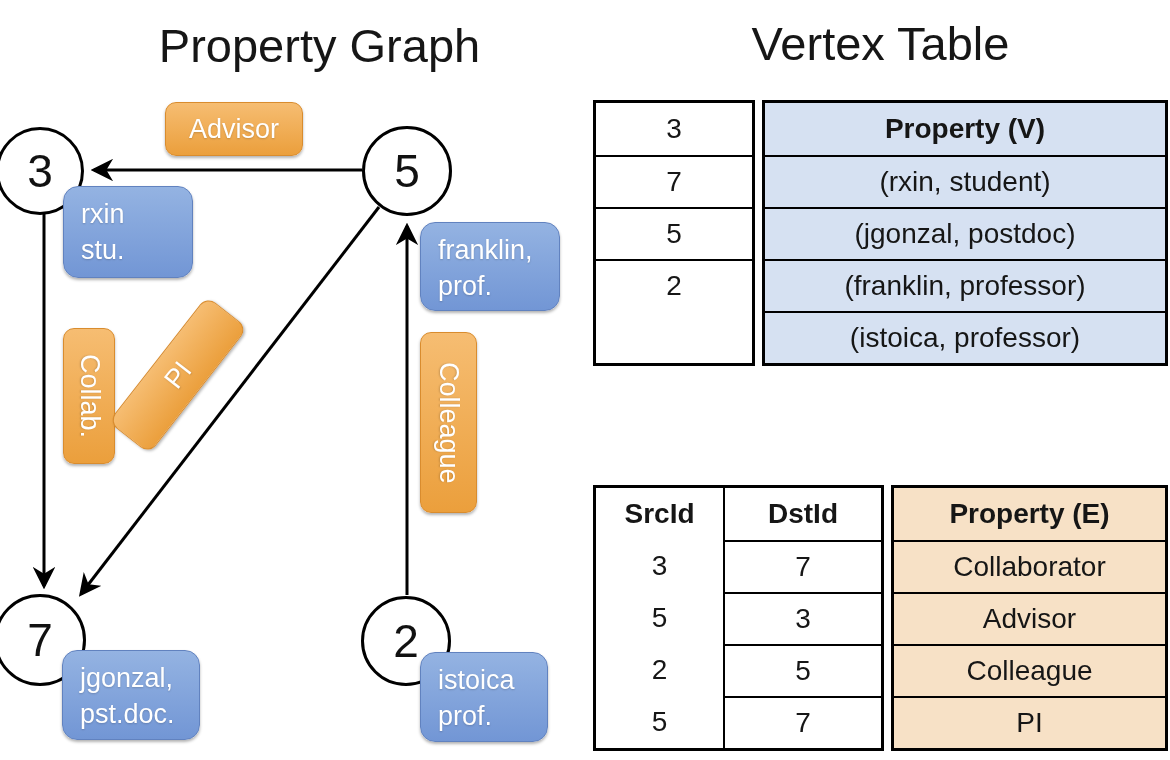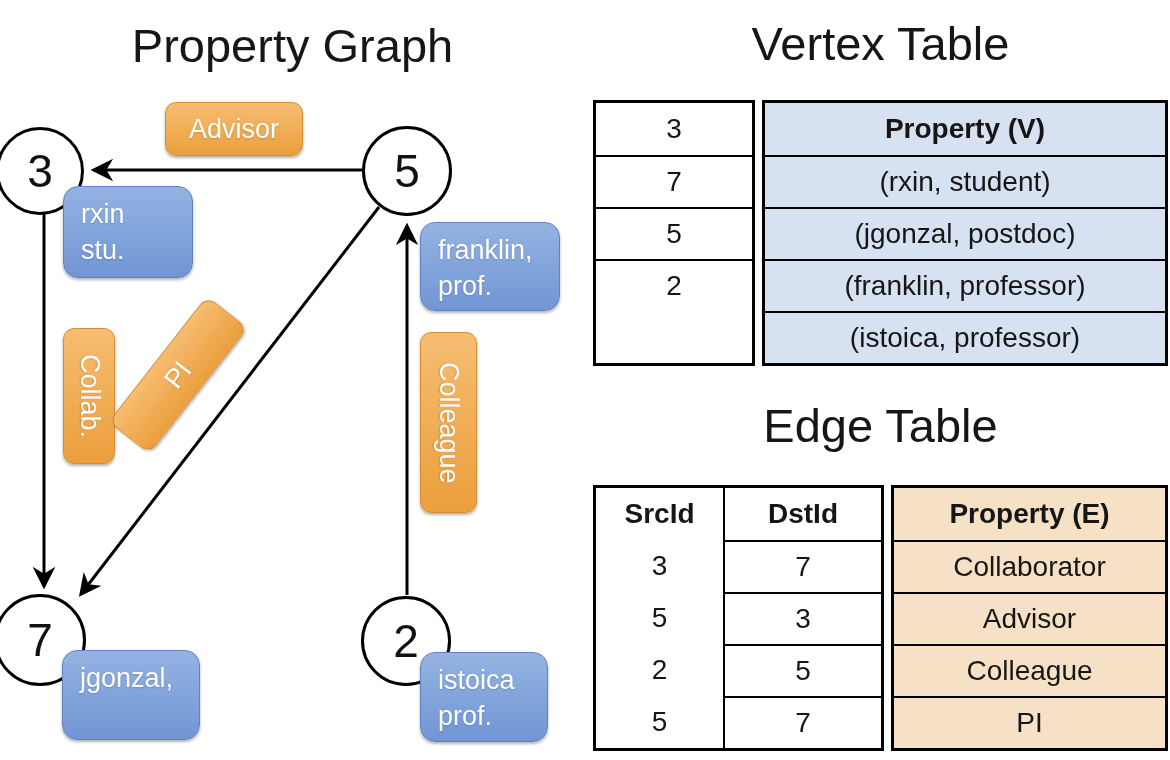--- a/index.html
+++ b/index.html
@@ -7,21 +7,21 @@
     position:relative;width:1170px;height:760px;overflow:hidden;
     background:#ffffff;
     font-family:"Liberation Sans", sans-serif;
     color:#161616;
   }
   .title{
     position:absolute;text-align:center;
     font-size:47px;font-weight:300;letter-spacing:0px;color:#161616;
     white-space:nowrap;
   }
-  #graph-title{left:0;top:18px;width:585px;}
+  #graph-title{left:8px;top:18px;width:585px;padding-left:19px;}
   #vertex-table-title{left:593px;top:16px;width:575px;}
   #edge-table-title{left:593px;top:398px;width:575px;}
 
   
   #edge-svg{position:absolute;left:0;top:0;width:585px;height:760px;z-index:1;}
   .vertex{
     position:absolute;z-index:2;border-radius:50%;
     background:#ffffff;border:3px solid #000;
     display:flex;align-items:center;justify-content:center;
     font-size:46px;font-weight:300;color:#111;box-sizing:border-box;
@@ -67,21 +67,20 @@
   .twocol{display:grid;grid-template-columns:129px 1fr;}
   .twocol .cell.l{border-right:2px solid #000;}
 </style>
 </head>
 <body>
 
 <div id="stage">
 
   <div class="title" id="graph-title">Property Graph</div>
   <div class="title" id="vertex-table-title">Vertex Table</div>
-  <div class="title" id="edge-table-title">Edge Table</div>
 
   <svg id="edge-svg" viewBox="0 0 585 760">
     <defs>
       <marker id="arrow" viewBox="0 0 10 10" refX="8.5" refY="5" markerWidth="7.5" markerHeight="7.5" orient="auto-start-reverse">
         <path d="M0,0 L10,5 L0,10 L3,5 Z" fill="#000"></path>
       </marker>
     </defs>
     <line x1="362" y1="170" x2="94" y2="170" stroke="#000" stroke-width="3" marker-end="url(#arrow)"></line>
     <line x1="44" y1="212" x2="44" y2="586" stroke="#000" stroke-width="3" marker-end="url(#arrow)"></line>
     <line x1="379" y1="207" x2="81" y2="594" stroke="#000" stroke-width="3" marker-end="url(#arrow)"></line>
@@ -104,20 +103,21 @@
   <div class="pbox blue" style="left:63px;top:186px;width:130px;height:92px;">
     <div class="shadowtext">rxin</div>
     <div class="shadowtext">stu.</div>
   </div>
   <div class="pbox blue" style="left:420px;top:185px;width:140px;height:89px;margin-top:37px;">
     <div class="shadowtext">franklin,</div>
     <div class="shadowtext">prof.</div>
   </div>
   <div class="pbox blue" style="left:62px;top:650px;width:138px;height:90px;">
     <div class="shadowtext">jgonzal,</div>
+    <div class="shadowtext">pst.doc.</div>
   </div>
   <div class="pbox blue" style="left:420px;top:652px;width:128px;height:90px;">
     <div class="shadowtext">istoica</div>
     <div class="shadowtext">prof.</div>
   </div>
 
   <div class="pbox orange" style="left:165px;top:102px;width:138px;height:54px;">
     <span class="shadowtext">Advisor</span>
   </div>
   <div class="pbox orange vert" style="left:63px;top:328px;width:52px;height:136px;">

